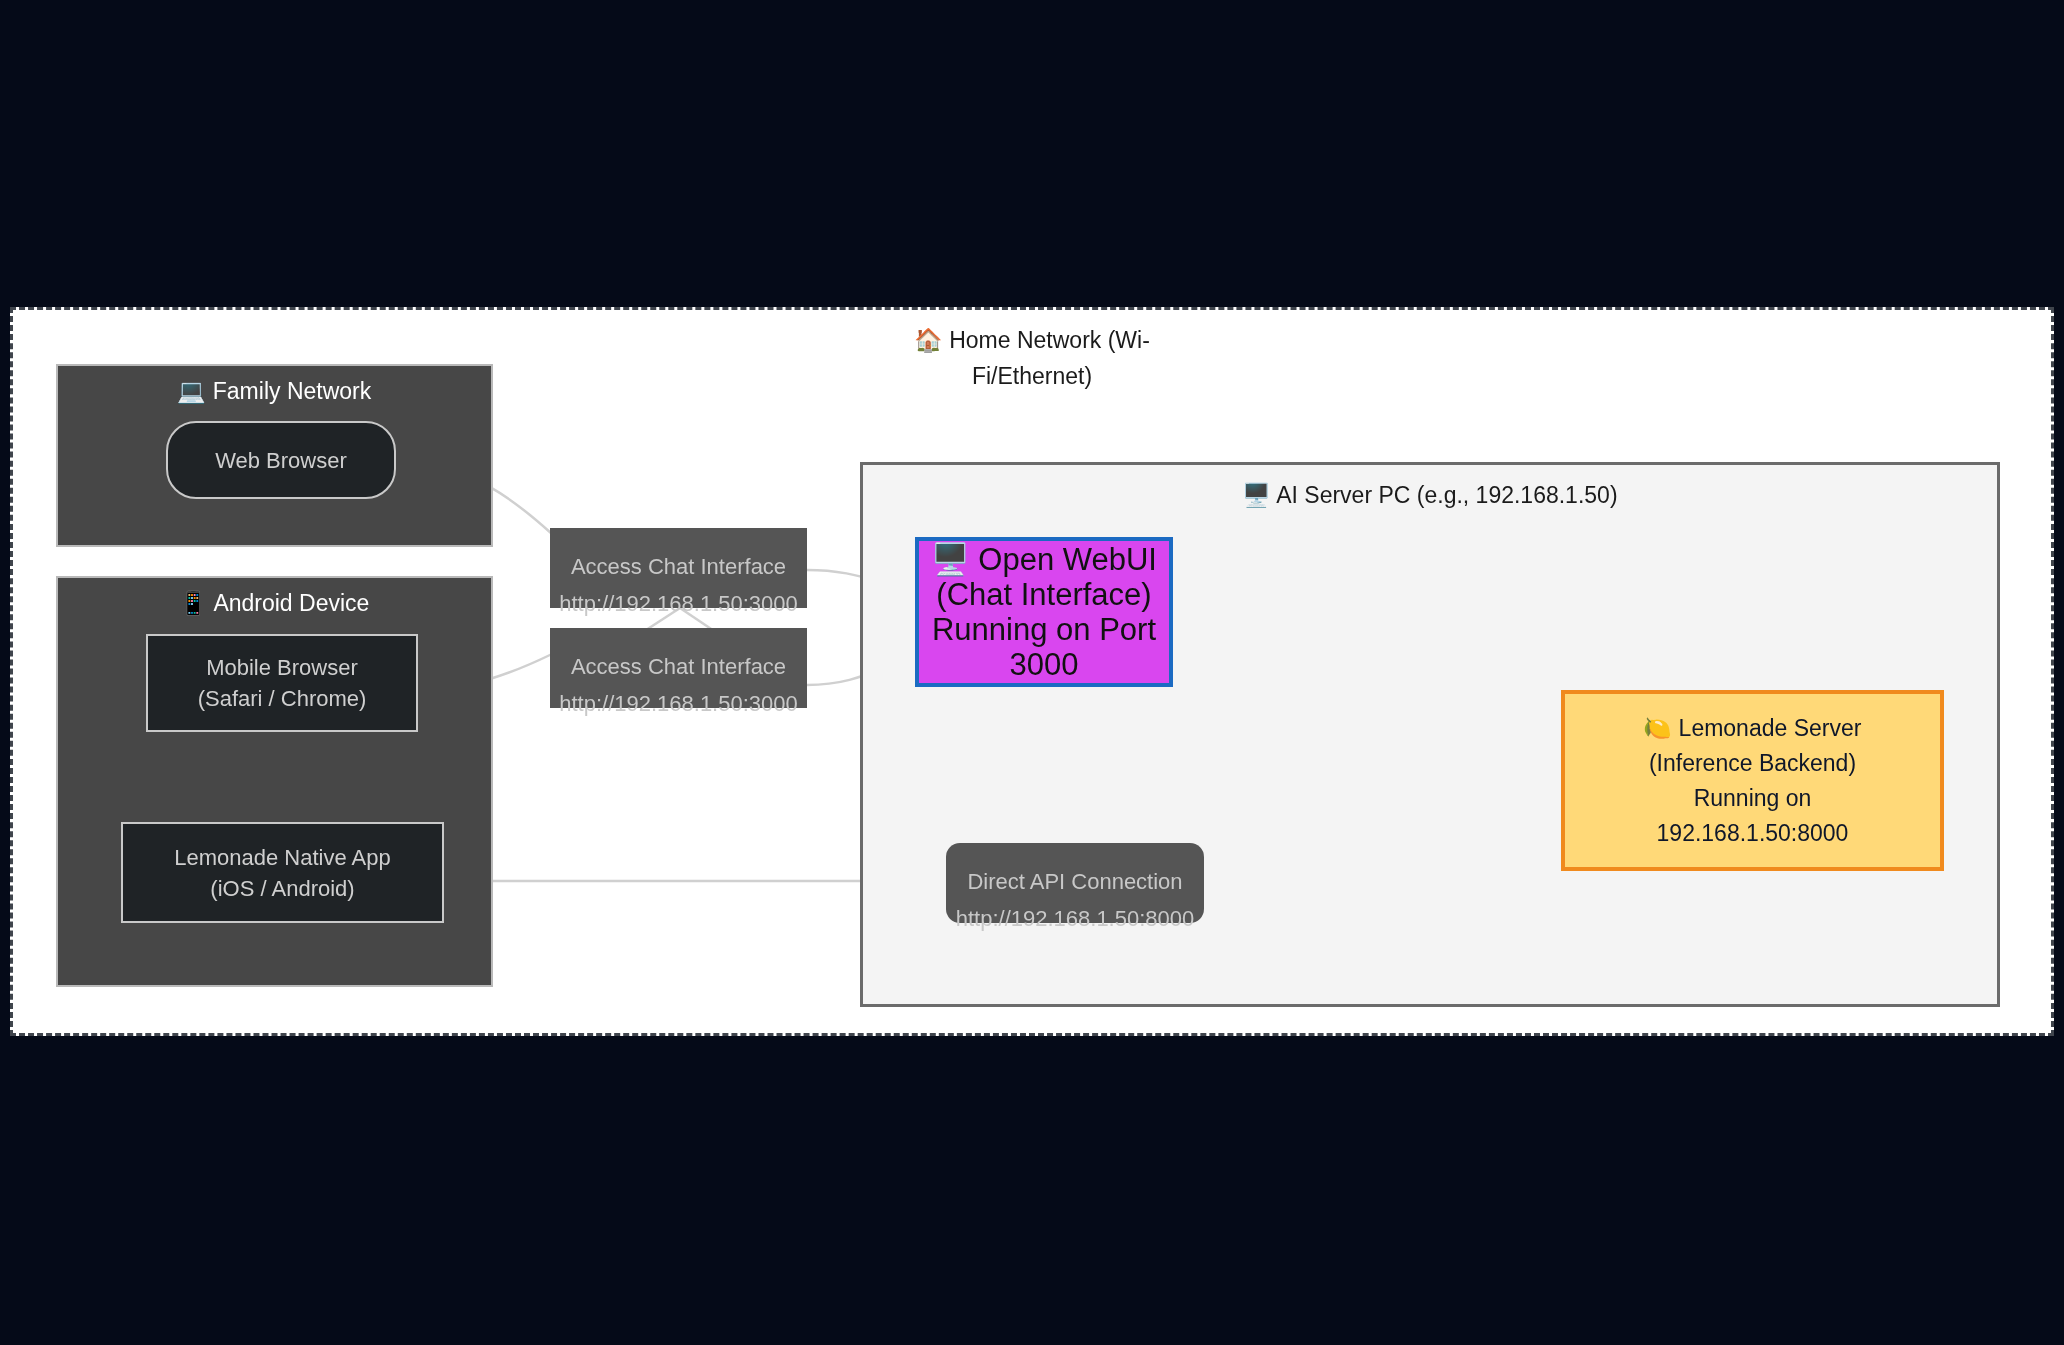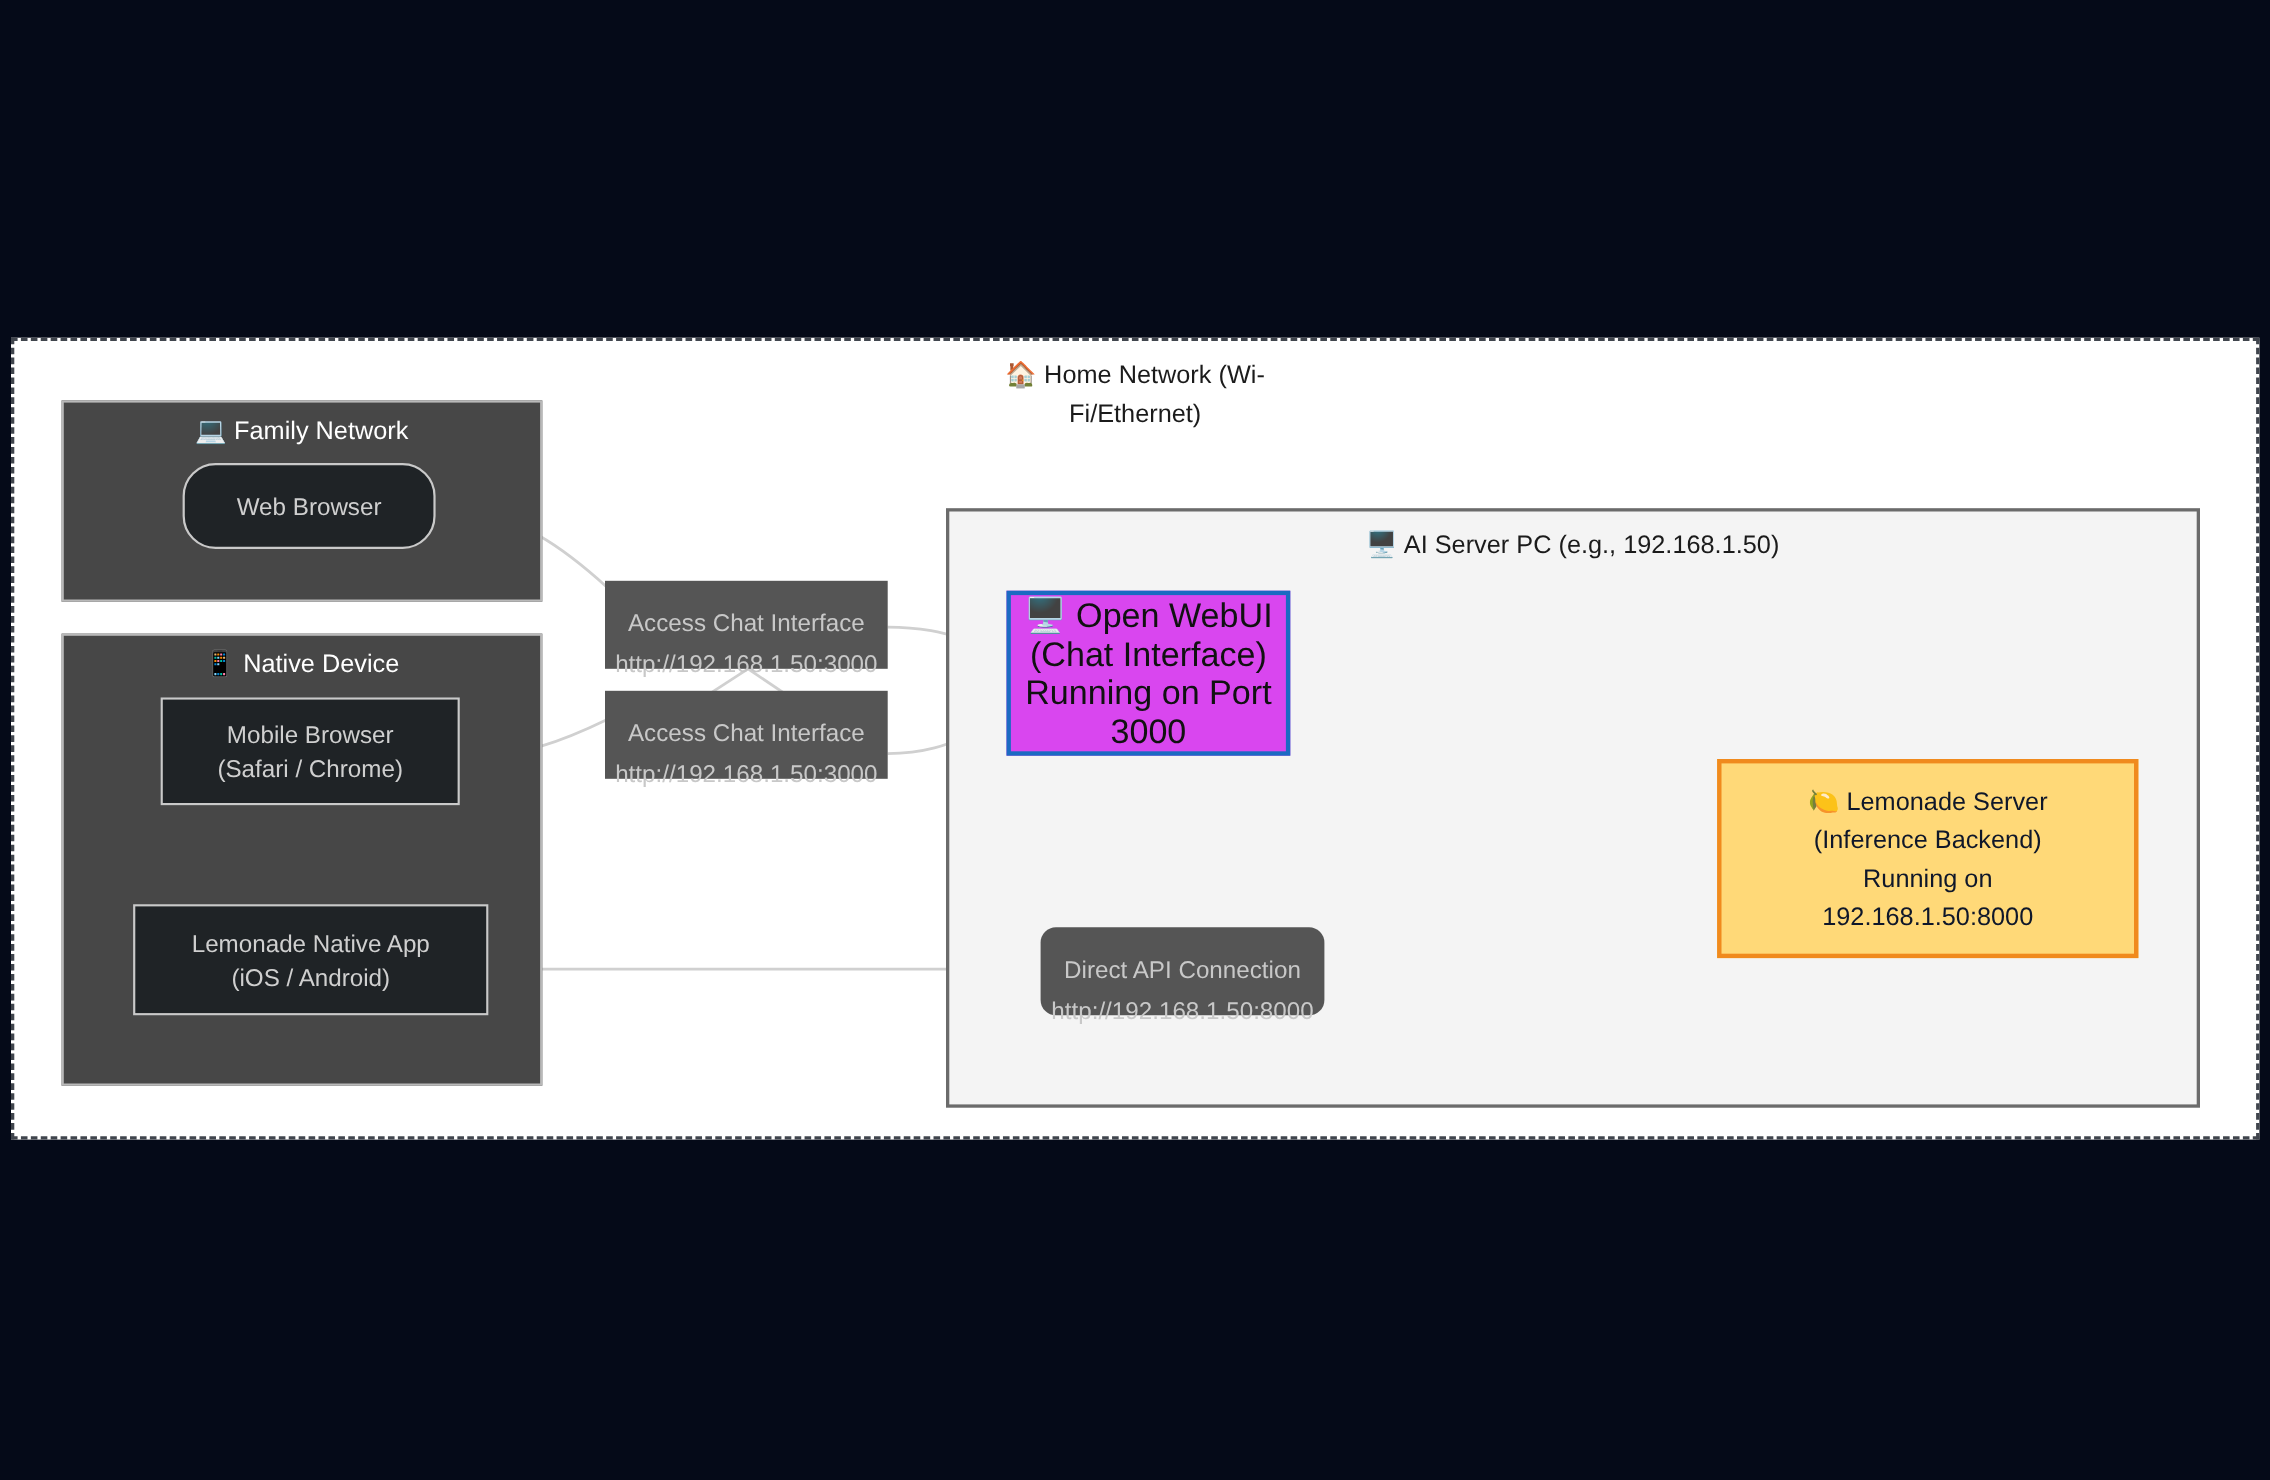--- a/index.html
+++ b/index.html
@@ -210,21 +210,21 @@
     <path class="edge-path" d="M 1204,881 C 1330,877 1450,848 1552,705"></path>
     <polygon class="arrow-head" points="1560,699 1538,701 1548,713"></polygon>
   </svg>
 
   <div id="family-laptop" class="client-group">
     <div class="client-group-title">💻 Family Network</div>
   </div>
   <div id="web-browser" class="dark-node">Web Browser</div>
 
   <div id="mobile-device" class="client-group">
-    <div class="client-group-title">📱 Native Device</div>
+    <div class="client-group-title">📱 Android Device</div>
   </div>
   <div id="mobile-browser" class="dark-node">Mobile Browser
 (Safari / Chrome)</div>
   <div id="lemonade-native-app" class="dark-node">Lemonade Native App
 (iOS / Android)</div>
 
   <div id="ai-server-pc">
     <div id="ai-server-pc-title">🖥️ AI Server PC (e.g., 192.168.1.50)</div>
   </div>
   <div id="open-webui">🖥️ Open WebUI

